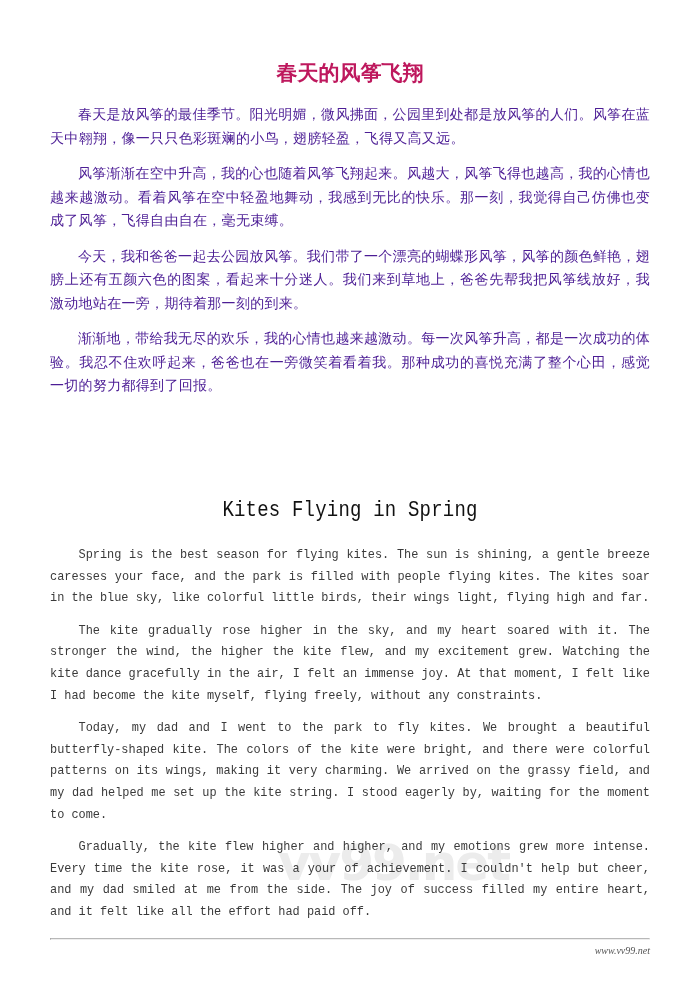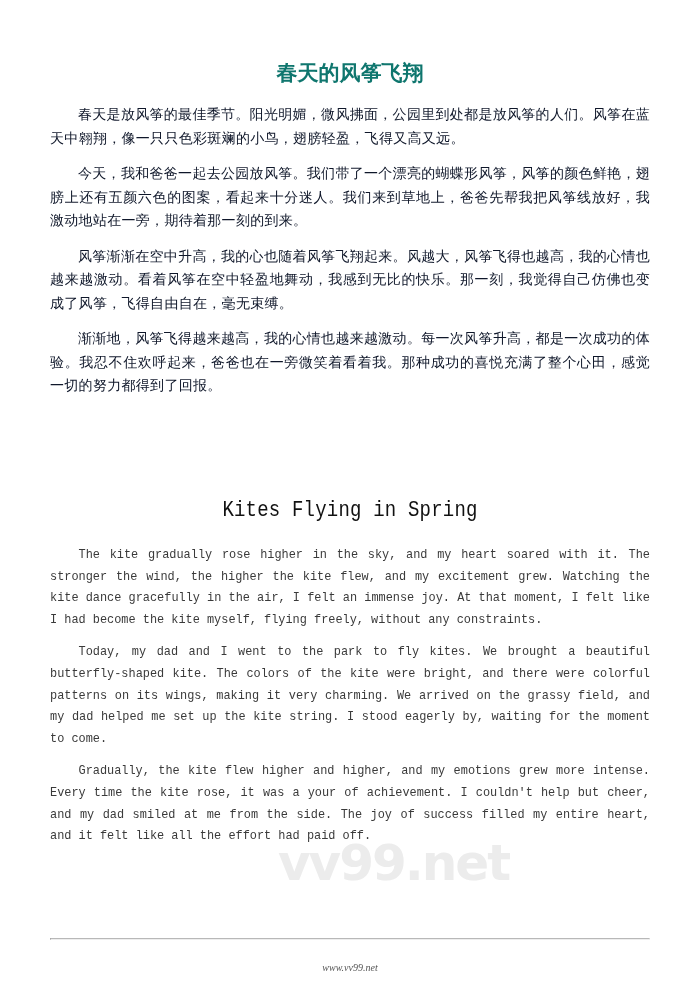--- a/index.html
+++ b/index.html
@@ -40,33 +40,33 @@
       z-index: 1;
     }
     .section-zh { top: 56px; }
     .section-en { top: 493px; }
 
     .title-zh {
       text-align: center;
       font-family: "DejaVu Sans", "Liberation Sans", sans-serif;
       font-size: 21px;
       font-weight: bold;
-      color: #0f766e;
+      color: #be185d;
       margin: 0 0 13px 0;
       line-height: 34px;
       letter-spacing: 0px;
     }
     .para-zh {
       font-family: Liberation Serif, serif;
       font-size: 14px;
       line-height: 23.5px;
       text-indent: 2em;
       text-align: justify;
       margin: 12px 0 11px 0;
-      color: #0f172a;
+      color: #4c1d95;
       letter-spacing: 0.3px;
     }
 
     .title-en {
       text-align: center;
       font-family: "Liberation Mono", "DejaVu Sans Mono", monospace;
       font-size: 19px;
       font-weight: normal;
       color: #111;
       margin: 0 0 18px 0;
@@ -90,46 +90,47 @@
       top: 938px;
       width: 600px;
       z-index: 1;
     }
     .footer-rule {
       height: 0;
       border-top: 1.5px solid #b8b8b8;
       margin: 0;
     }
     .footer-text {
-      text-align: center;
+      text-align: right;
       font-family: "Liberation Serif", "DejaVu Serif", serif;
       font-style: italic;
       font-size: 10px;
       color: #555;
-      margin-top: 21px;
+      margin-top: 4px;
       line-height: 14px;
     }
   </style>
 </head>
 <body>
 
 <div class="page">
 
   <div class="watermark">vv99.net</div>
 
   <section class="section section-zh">
     <h1 class="title-zh">春天的风筝飞翔</h1>
     <p class="para-zh">春天是放风筝的最佳季节。阳光明媚，微风拂面，公园里到处都是放风筝的人们。风筝在蓝天中翱翔，像一只只色彩斑斓的小鸟，翅膀轻盈，飞得又高又远。</p>
+    <p class="para-zh">风筝渐渐在空中升高，我的心也随着风筝飞翔起来。风越大，风筝飞得也越高，我的心情也越来越激动。看着风筝在空中轻盈地舞动，我感到无比的快乐。那一刻，我觉得自己仿佛也变成了风筝，飞得自由自在，毫无束缚。</p>
     <p class="para-zh">今天，我和爸爸一起去公园放风筝。我们带了一个漂亮的蝴蝶形风筝，风筝的颜色鲜艳，翅膀上还有五颜六色的图案，看起来十分迷人。我们来到草地上，爸爸先帮我把风筝线放好，我激动地站在一旁，期待着那一刻的到来。</p>
-    <p class="para-zh">风筝渐渐在空中升高，我的心也随着风筝飞翔起来。风越大，风筝飞得也越高，我的心情也越来越激动。看着风筝在空中轻盈地舞动，我感到无比的快乐。那一刻，我觉得自己仿佛也变成了风筝，飞得自由自在，毫无束缚。</p>
-    <p class="para-zh">渐渐地，风筝飞得越来越高，我的心情也越来越激动。每一次风筝升高，都是一次成功的体验。我忍不住欢呼起来，爸爸也在一旁微笑着看着我。那种成功的喜悦充满了整个心田，感觉一切的努力都得到了回报。</p>
+    <p class="para-zh">渐渐地，带给我无尽的欢乐，我的心情也越来越激动。每一次风筝升高，都是一次成功的体验。我忍不住欢呼起来，爸爸也在一旁微笑着看着我。那种成功的喜悦充满了整个心田，感觉一切的努力都得到了回报。</p>
   </section>
 
   <section class="section section-en">
     <h1 class="title-en">Kites Flying in Spring</h1>
+    <p class="para-en">Spring is the best season for flying kites. The sun is shining, a gentle breeze caresses your face, and the park is filled with people flying kites. The kites soar in the blue sky, like colorful little birds, their wings light, flying high and far.</p>
     <p class="para-en">The kite gradually rose higher in the sky, and my heart soared with it. The stronger the wind, the higher the kite flew, and my excitement grew. Watching the kite dance gracefully in the air, I felt an immense joy. At that moment, I felt like I had become the kite myself, flying freely, without any constraints.</p>
     <p class="para-en">Today, my dad and I went to the park to fly kites. We brought a beautiful butterfly-shaped kite. The colors of the kite were bright, and there were colorful patterns on its wings, making it very charming. We arrived on the grassy field, and my dad helped me set up the kite string. I stood eagerly by, waiting for the moment to come.</p>
     <p class="para-en">Gradually, the kite flew higher and higher, and my emotions grew more intense. Every time the kite rose, it was a your of achievement. I couldn't help but cheer, and my dad smiled at me from the side. The joy of success filled my entire heart, and it felt like all the effort had paid off.</p>
   </section>
 
   <footer class="footer">
     <hr class="footer-rule">
     <div class="footer-text">www.vv99.net</div>
   </footer>
 

